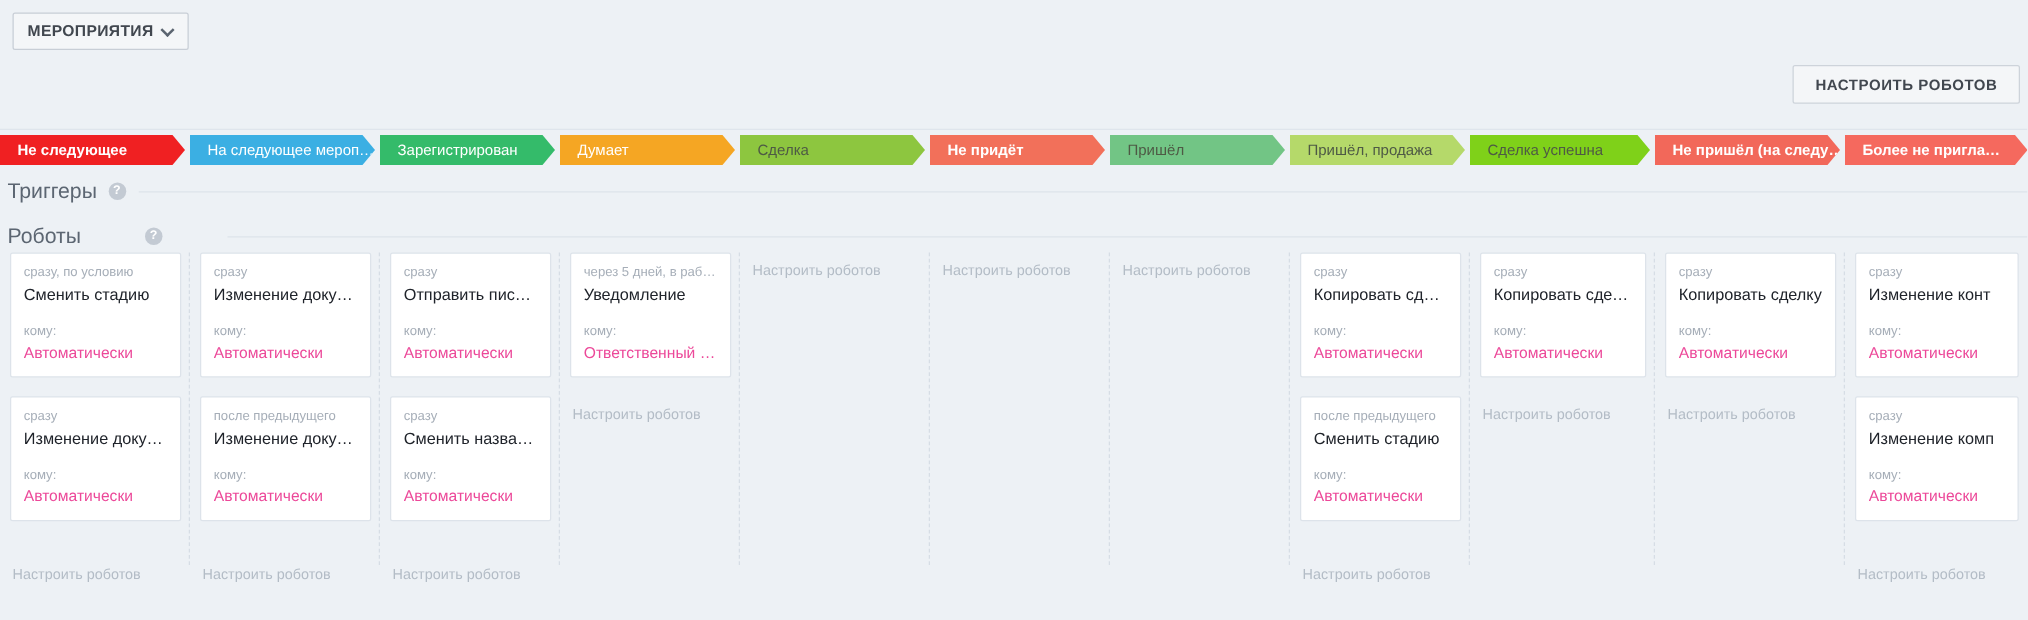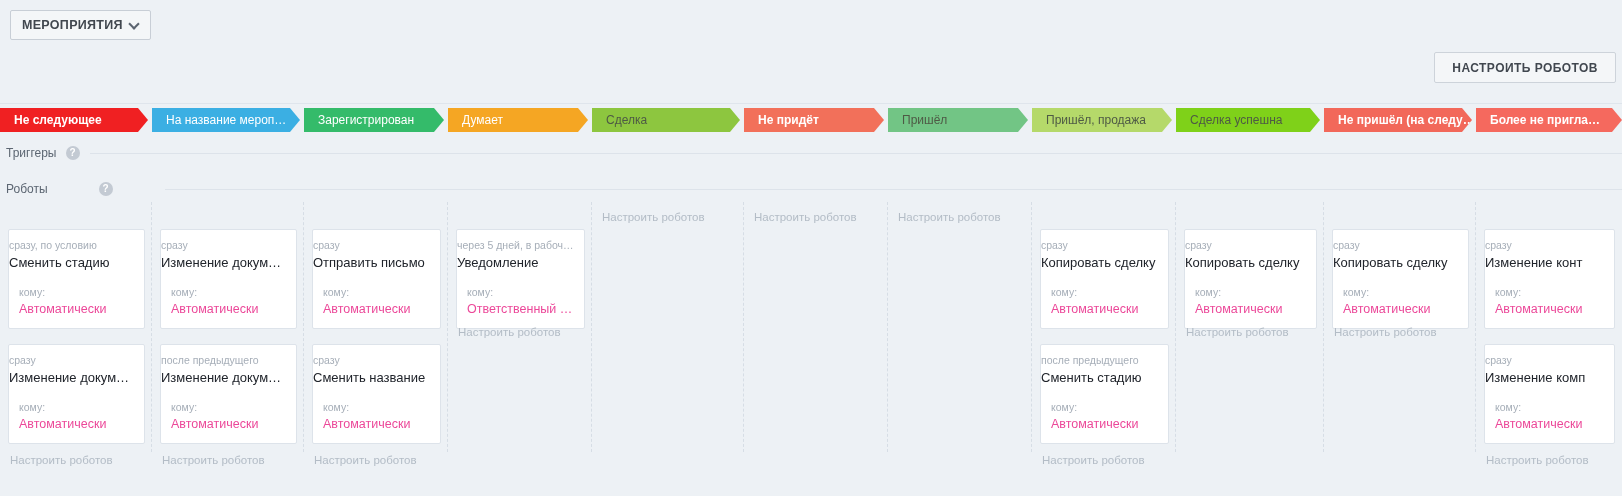--- a/index.html
+++ b/index.html
@@ -111,21 +111,21 @@
   
   .section-rail {
     position: absolute;
     left: 0;
     width: 1622px;
     height: 28px;
     display: flex;
     align-items: center;
   }
   .section-rail .label {
-    font-size: 12px;
+    font-size: 17px;
     color: #5c6672;
     padding-left: 6px;
     white-space: nowrap;
   }
   .help-dot {
     display: inline-flex;
     align-items: center;
     justify-content: center;
     width: 14px; height: 14px;
     border-radius: 50%;
@@ -165,24 +165,23 @@
 
   .card {
     position: absolute;
     left: 8px;
     width: 137px;
     height: 100px;
     box-sizing: border-box;
     background: #ffffff;
     border: 1px solid #dde3ea;
     border-radius: 2px;
-    padding: 9px 10px 0 0;
-    cursor: pointer;
-    overflow: hidden;
-    margin-top: 27px;
+    padding: 9px 10px 0 10px;
+    cursor: pointer;
+    overflow: hidden;
   }
   .card .when {
     font-size: 10.5px;
     color: #a6aeb8;
     line-height: 13px;
     white-space: nowrap;
     overflow: hidden;
     text-overflow: ellipsis;
   }
   .card .title {
@@ -235,21 +234,21 @@
       <span class="chev"></span>
     </div>
     <div class="robots-setup-btn">НАСТРОИТЬ РОБОТОВ</div>
   </div>
 
   <div class="stages" id="stages">
       <div class="stage dark" style="left: 0px; width: 148px; background: rgb(240, 32, 34);">
         <span>Не следующее</span>
       </div>
       <div class="stage lightblue" style="left: 152px; width: 148px; background: rgb(59, 175, 227);">
-        <span>На название мероп…</span>
+        <span>На следующее мероп…</span>
       </div>
       <div class="stage lightblue" style="left: 448px; width: 140px; background: rgb(245, 166, 35);">
         <span>Думает</span>
       </div>
       <div class="stage lightblue" style="left: 304px; width: 140px; background: rgb(52, 187, 106);">
         <span>Зарегистрирован</span>
       </div>
       <div class="stage light" style="left: 592px; width: 148px; background: rgb(141, 198, 63);">
         <span>Сделка</span>
       </div>

